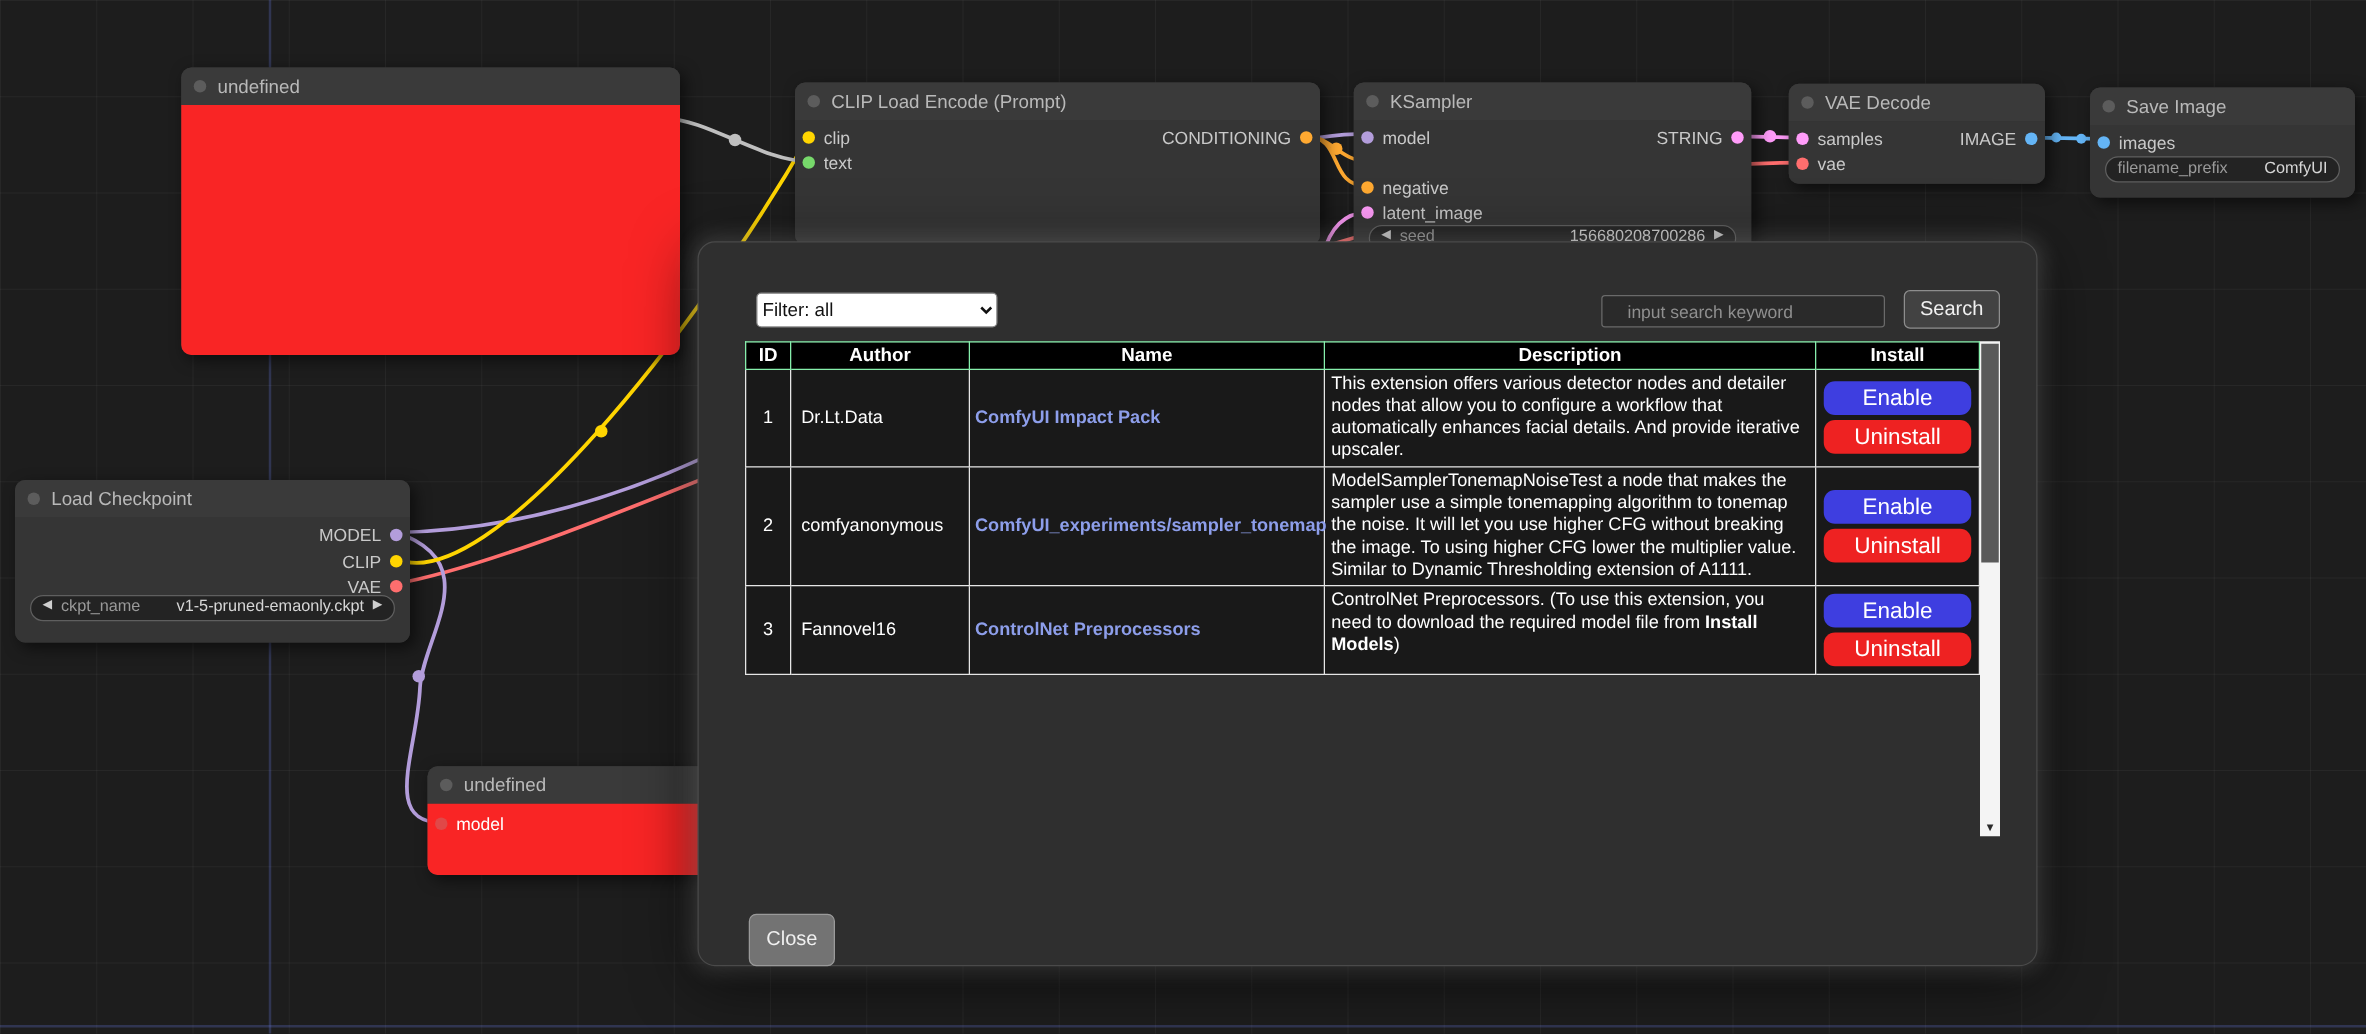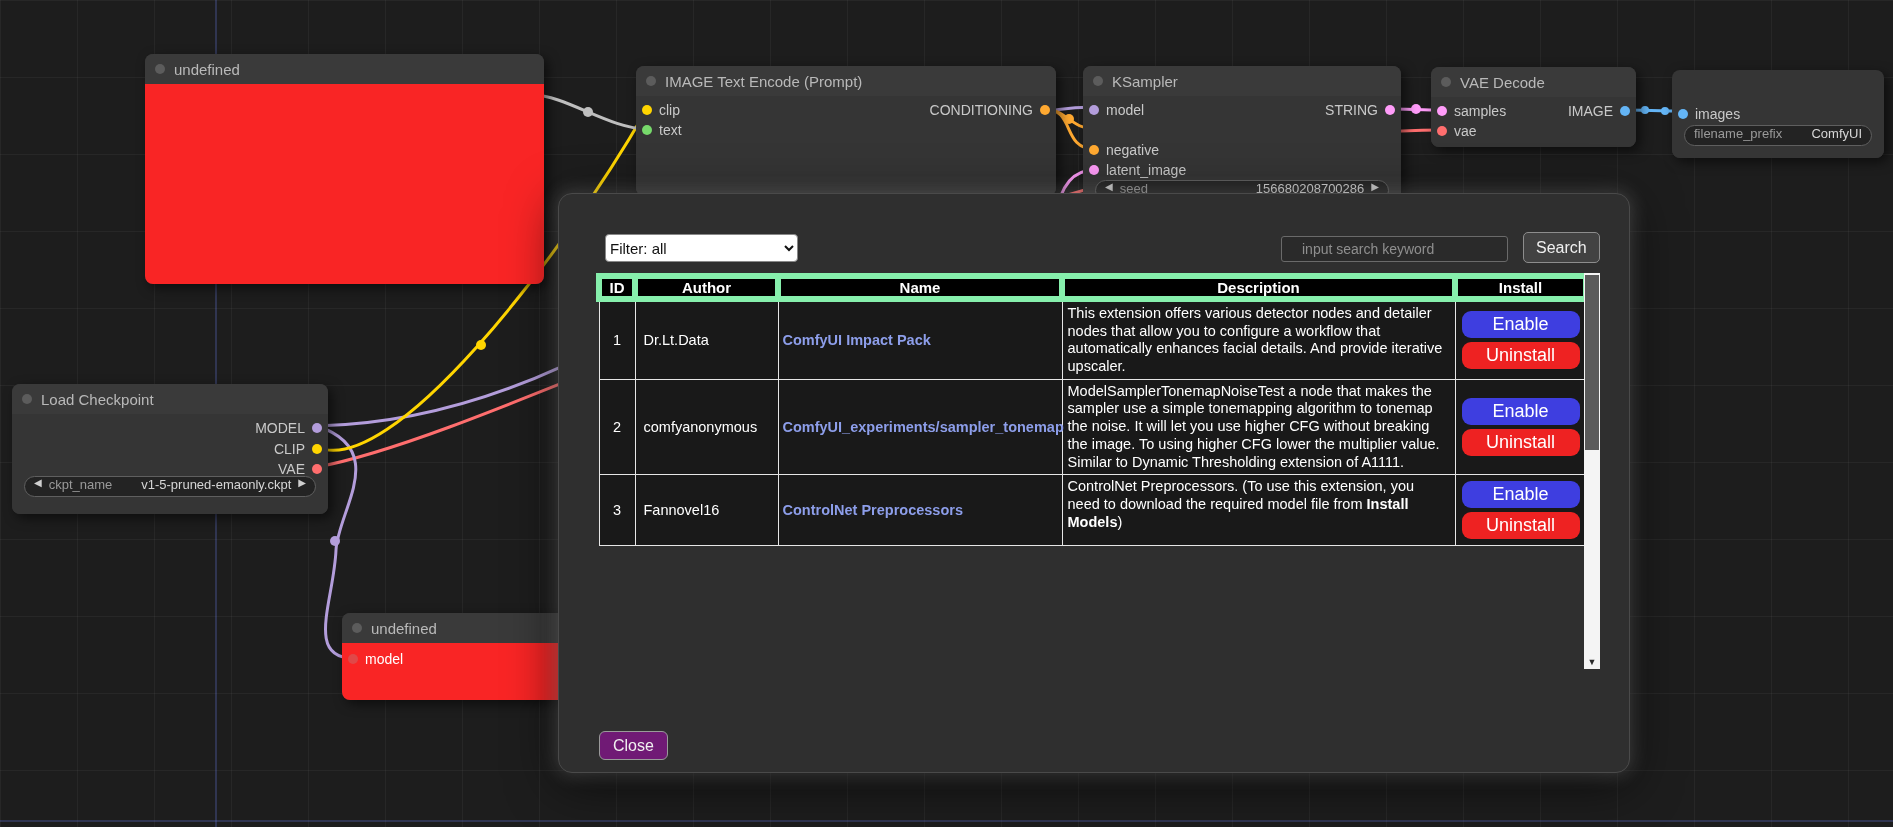--- a/index.html
+++ b/index.html
@@ -53,37 +53,37 @@
           box-shadow:0 0 18px 3px rgba(255,255,255,.16), 0 10px 50px rgba(0,0,0,.65)}
   #filter-select{position:absolute;left:46px;top:40px;width:193px;height:28px;font-size:15px;border-radius:4px;
                  background:#fff;color:#111;border:1px solid #888;font-family:"Liberation Sans",sans-serif}
   #search-input{position:absolute;left:722px;top:42px;width:227px;height:26px;background:#2a2a2a;border:1px solid #6a6a6a;
                 border-radius:3px;color:#ddd;font-size:14px;padding:0 20px;font-family:"Liberation Sans",sans-serif}
   #search-input::placeholder{color:#8f8f8f}
   #search-button{position:absolute;left:964px;top:38px;height:31px;padding:0 12px;background:#424242;border:1px solid #8d8d8d;
                  border-radius:5px;color:#f0f0f0;font-size:16px;cursor:pointer;font-family:"Liberation Sans",sans-serif}
   #table-wrap{position:absolute;left:37px;top:79px;width:1004px;height:396px}
   table{border-collapse:collapse;table-layout:fixed;width:987px}
-  th{background:#000;color:#fff;font-size:15px;font-weight:bold;height:22px;border:6px solid #86efac;text-align:center}
+  th{background:#000;color:#fff;font-size:15px;font-weight:bold;height:22px;border:1px solid #86efac;text-align:center}
   td{background:#191919;color:#fff;font-size:14.5px;border:1px solid #e6e6e6;vertical-align:middle;padding:2px 4px}
   col.c-id{width:36px}  col.c-author{width:143px}  col.c-name{width:284px}  col.c-desc{width:393px}  col.c-inst{width:131px}
   td.td-id{text-align:center}
   td.td-author{padding-left:8px}
   td.td-desc{vertical-align:top;line-height:1.22;padding:3px 5px}
   a.ext-link{color:var(--link,#8d9eea);font-weight:bold;text-decoration:none;cursor:pointer}
   td.td-install{text-align:center}
   .btn-enable,.btn-uninstall{display:block;margin:4px auto;width:118px;height:27px;border:none;border-radius:9px;
         color:#fff;font-size:18px;cursor:pointer;font-family:"Liberation Sans",sans-serif}
   .btn-enable{background:var(--enable-button,#3e3ee0)}
   .btn-uninstall{background:var(--uninstall-button,#ee2222)}
   #scrollbar{position:absolute;left:988px;top:0;width:16px;height:396px;background:#f4f4f4}
   #scroll-thumb{position:absolute;left:1px;top:2px;width:14px;height:175px;background:#5a5a5a}
   #scroll-down{position:absolute;left:0;bottom:0;width:16px;height:15px;color:#2a2a2a;font-size:9px;
                display:flex;align-items:center;justify-content:center;cursor:pointer}
-  #close-button{position:absolute;left:40px;top:537px;height:29px;padding:0 13px;background:#701a75;border:1px solid #9a9a9a;
+  #close-button{position:absolute;left:40px;top:537px;height:42px;padding:0 13px;background:#737373;border:1px solid #9a9a9a;
                 border-radius:6px;color:#f0f0f0;font-size:16px;cursor:pointer;font-family:"Liberation Sans",sans-serif}
 </style>
 </head>
 <body>
 
 <div class="axis-v"></div>
 <div class="axis-h"></div>
 
 <svg id="wires" width="1893" height="827">
   <g fill="none" stroke-width="3" stroke-linecap="round">
@@ -113,21 +113,21 @@
   <div class="titlebar">
     <span class="tdot"></span>
     <span>undefined</span>
   </div>
   <div class="nbody"></div>
 </div>
 
 <div class="node" style="left:636px;top:66px;width:420px;height:130px">
   <div class="titlebar">
     <span class="tdot"></span>
-    <span>IMAGE Text Encode (Prompt)</span>
+    <span>CLIP Load Encode (Prompt)</span>
   </div>
   <div class="nbody"></div>
   <div class="slot" style="top:33px">
     <span class="dot in c-clip"></span>
     <span class="slabel in-label">clip</span>
     <span class="slabel out-label">CONDITIONING</span>
     <span class="dot out c-conditioning"></span>
   </div>
   <div class="slot" style="top:53px">
     <span class="dot in c-string"></span>
@@ -175,20 +175,24 @@
     <span class="slabel out-label">IMAGE</span>
     <span class="dot out c-image"></span>
   </div>
   <div class="slot" style="top:53px">
     <span class="dot in c-vae"></span>
     <span class="slabel in-label">vae</span>
   </div>
 </div>
 
 <div class="node" style="left:1672px;top:70px;width:212px;height:88px">
+  <div class="titlebar">
+    <span class="tdot"></span>
+    <span>Save Image</span>
+  </div>
   <div class="nbody"></div>
   <div class="slot" style="top:33px">
     <span class="dot in c-image"></span>
     <span class="slabel in-label">images</span>
   </div>
   <div class="widget" style="top:55px">
     <span class="wlabel">filename_prefix</span>
     <span class="wvalue">ComfyUI</span>
   </div>
 </div>

